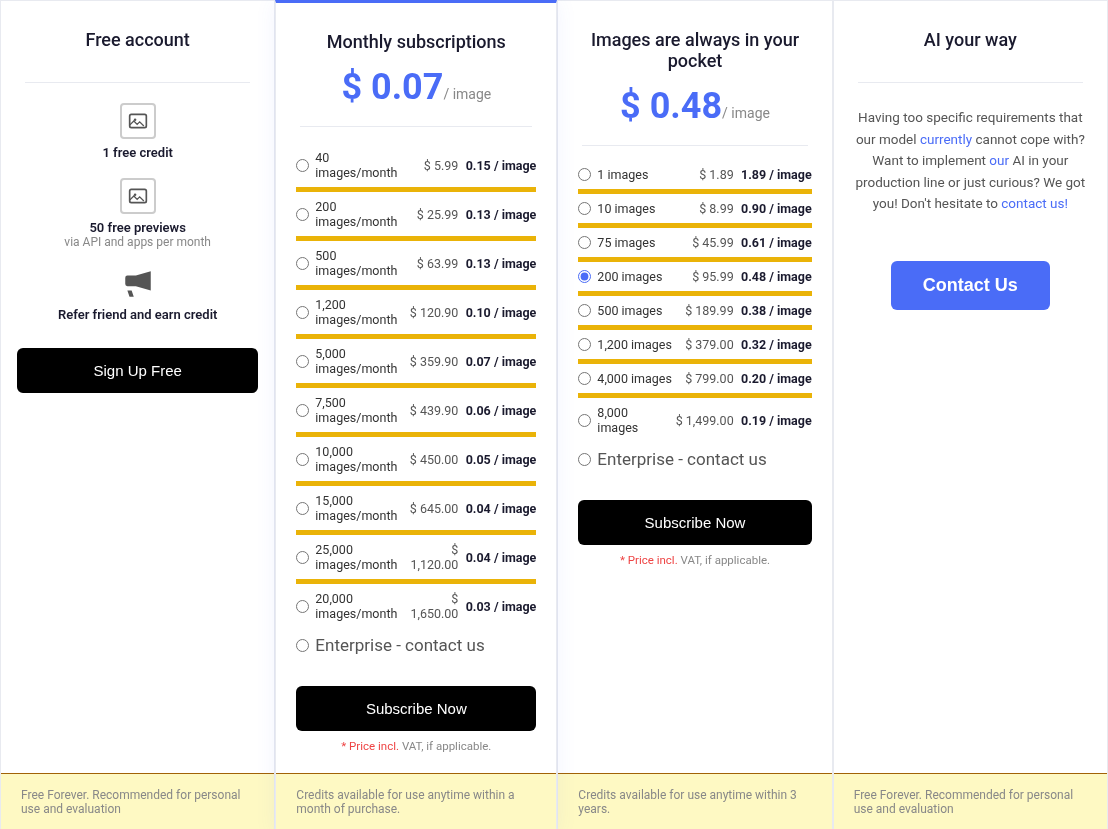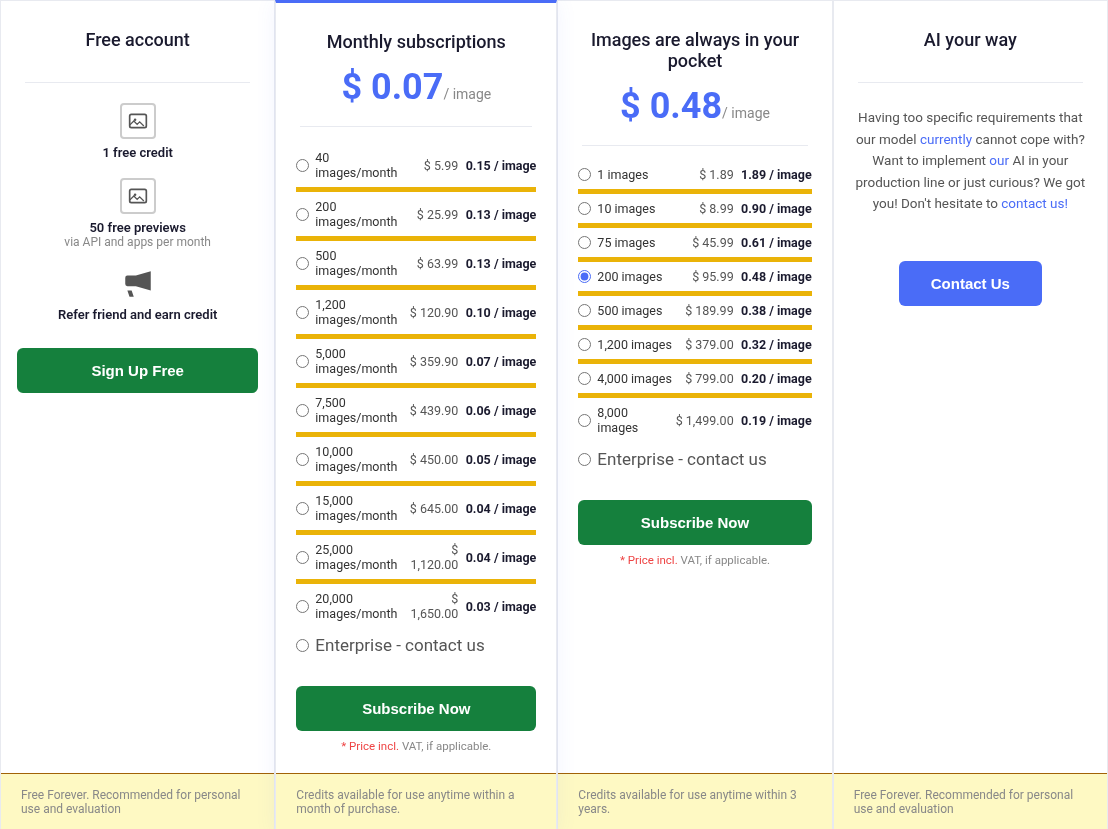--- a/index.html
+++ b/index.html
@@ -102,27 +102,27 @@
     .free-feature-label {
       font-size: 13px;
       font-weight: 600;
       color: #1a1a2e;
     }
     .free-feature-sub {
       font-size: 12px;
       color: #888;
     }
     .btn-primary {
-      background: #15803d;
+      background: #000000;
       color: #fff;
       border: none;
       border-radius: 6px;
       padding: 14px 0;
       font-size: 15px;
-      font-weight: 700;
+      font-weight: 400;
       cursor: pointer;
       width: 100%;
       margin-top: 8px;
     }
 
     
     .subscription-row {
       display: flex;
       align-items: center;
       padding: 7px 0;
@@ -183,21 +183,21 @@
       color: #555;
       text-align: center;
       line-height: 1.6;
     }
     .contact-btn {
       background: #4a6cf7;
       color: #fff;
       border: none;
       border-radius: 6px;
       padding: 14px 32px;
-      font-size: 15px;
+      font-size: 18px;
       font-weight: 600;
       cursor: pointer;
       margin-top: 28px;
     }
 
     .enterprise-row {
       display: flex;
       align-items: center;
       padding: 7px 0;
       gap: 6px;

